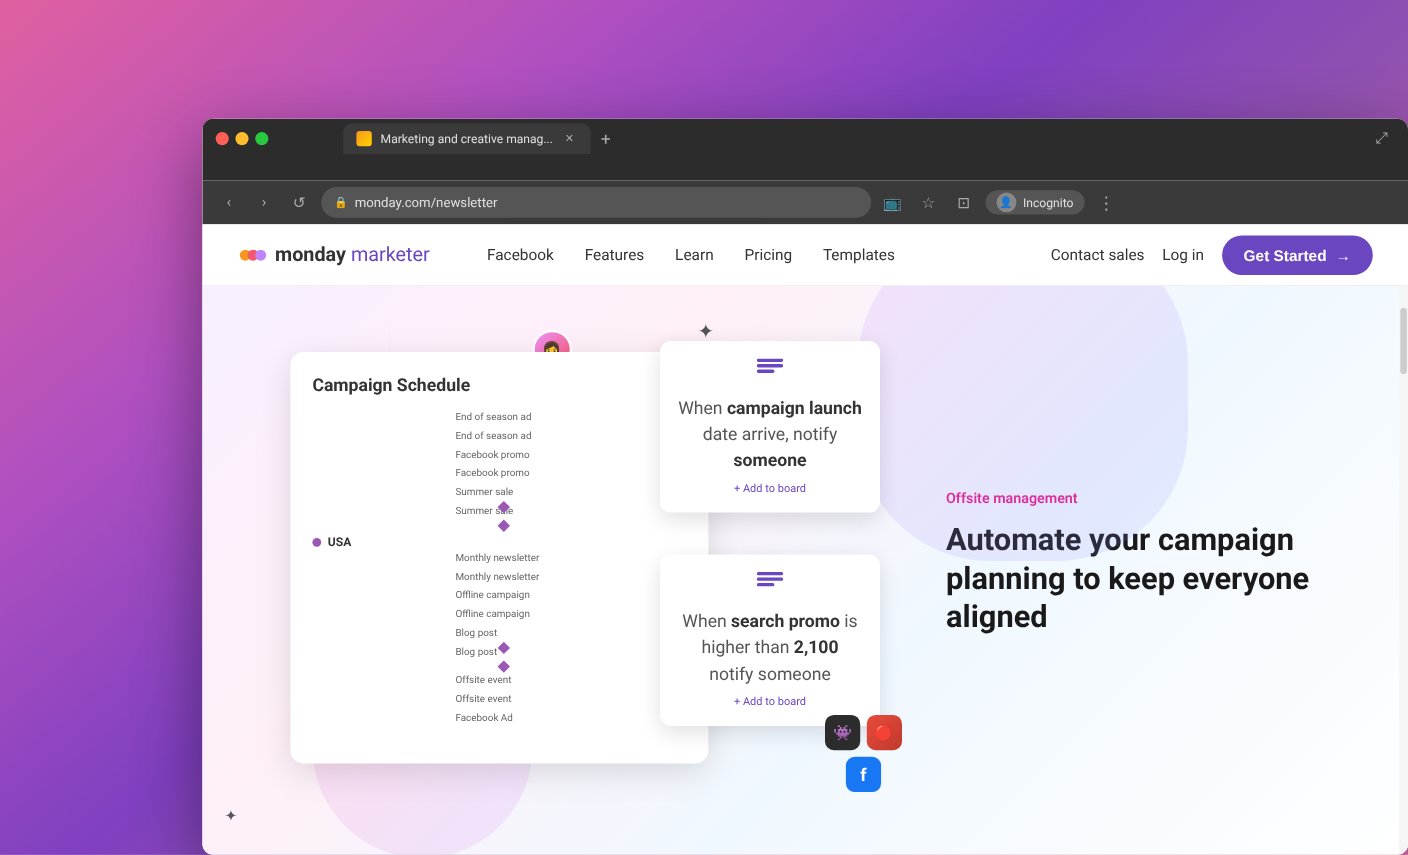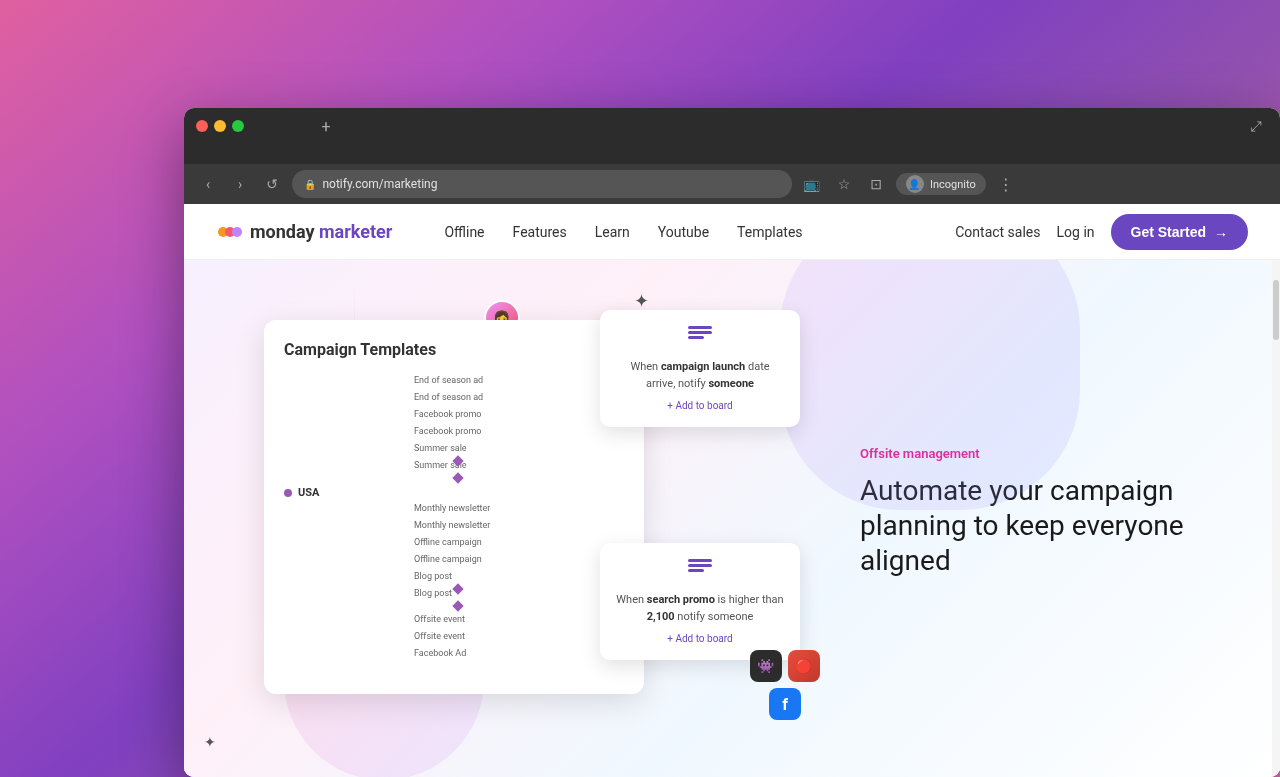--- a/index.html
+++ b/index.html
@@ -430,21 +430,21 @@
       right: 40px;
     }
 
     .auto-icon {
       font-size: 20px;
       margin-bottom: 8px;
       color: #6b46c1;
     }
 
     .auto-text {
-      font-size: 11px;
+      font-size: 16px;
       color: #555;
       line-height: 1.5;
       margin-bottom: 8px;
     }
 
     .auto-text strong {
       font-weight: 700;
       color: #333;
     }
 
@@ -526,21 +526,21 @@
 
     .campaign-tag {
       color: #e91e8c;
       font-size: 13px;
       font-weight: 600;
       margin-bottom: 12px;
     }
 
     .hero-heading {
       font-size: 28px;
-      font-weight: 400;
+      font-weight: 700;
       color: #1a1a1a;
       line-height: 1.25;
       margin-bottom: 16px;
     }
 
     .hero-desc {
       font-size: 15px;
       color: #555;
       line-height: 1.6;
     }
@@ -620,33 +620,38 @@
 <div class="browser">
 
   <div class="browser-chrome">
     <div class="browser-titlebar">
       <div class="traffic-lights">
         <div class="tl tl-red"></div>
         <div class="tl tl-yellow"></div>
         <div class="tl tl-green"></div>
       </div>
       <div class="tab-bar">
+        <div class="browser-tab">
+          <div class="tab-favicon"></div>
+          <span class="tab-title">Marketing and creative manag...</span>
+          <div class="tab-close">✕</div>
+        </div>
         <div class="tab-new">+</div>
       </div>
       <div class="toolbar-icon">⤢</div>
     </div>
   </div>
 
   <div class="browser-toolbar">
     <div class="nav-btn">‹</div>
     <div class="nav-btn">›</div>
     <div class="nav-btn">↺</div>
     <div class="address-bar">
       <span class="address-lock">🔒</span>
-      <span>notify.com/marketing</span>
+      <span>monday.com/newsletter</span>
     </div>
     <div class="toolbar-actions">
       <div class="toolbar-icon">📺</div>
       <div class="toolbar-icon">☆</div>
       <div class="toolbar-icon">⊡</div>
       <div class="incognito-badge">
         <div class="incognito-avatar">👤</div>
         <span>Incognito</span>
       </div>
       <div class="more-btn">⋮</div>
@@ -657,29 +662,29 @@
 
     <div class="site-nav">
       <a class="logo">
 
         <svg class="logo-icon" viewBox="0 0 28 28" fill="none">
           <circle cx="7" cy="14" r="5" fill="#f7971e"></circle>
           <circle cx="14" cy="14" r="5" fill="#f5576c"></circle>
           <circle cx="21" cy="14" r="5" fill="#c084fc"></circle>
         </svg>
         <span class="logo-text">
-          <span style="color:#333;font-weight:700;">monday</span><span style="color:#6b46c1;font-weight:700;"> marketer</span>
+          <span style="color:#333;font-weight:700;">monday</span><span style="color:#6b46c1;font-weight:400;"> marketer</span>
         </span>
       </a>
 
       <nav class="nav-links">
-        <a class="nav-link">Offline</a>
+        <a class="nav-link">Facebook</a>
         <a class="nav-link">Features</a>
         <a class="nav-link">Learn</a>
-        <a class="nav-link">Youtube</a>
+        <a class="nav-link">Pricing</a>
         <a class="nav-link">Templates</a>
       </nav>
 
       <div class="nav-actions">
         <span class="contact-sales">Contact sales</span>
         <span class="log-in">Log in</span>
         <button class="get-started-btn">Get Started</button>
       </div>
     </div>
 
@@ -695,21 +700,21 @@
       <div class="deco-cross" style="top: 50px; left: 490px; font-size: 12px;">✦</div>
       <div class="deco-cross" style="bottom: 30px; left: 20px; font-size: 14px;">✦</div>
 
       <div class="campaign-card-container">
 
         <div class="avatar-float avatar-1" style="top:0; left:240px;">
           <div class="avatar-person avatar-bg-1">👩</div>
         </div>
 
         <div class="campaign-card">
-          <div class="campaign-title">Campaign Templates</div>
+          <div class="campaign-title">Campaign Schedule</div>
 
           <div class="gantt-section">
 
             <div class="gantt-row">
               <span class="gantt-label" style="font-size:9px;color:#666;">End of season ad</span>
               <div class="gantt-bar-area">
                 <div class="gantt-bar bar-blue" style="left:0%;width:35%;top:1px;"></div>
               </div>
             </div>
             <div class="gantt-row">

